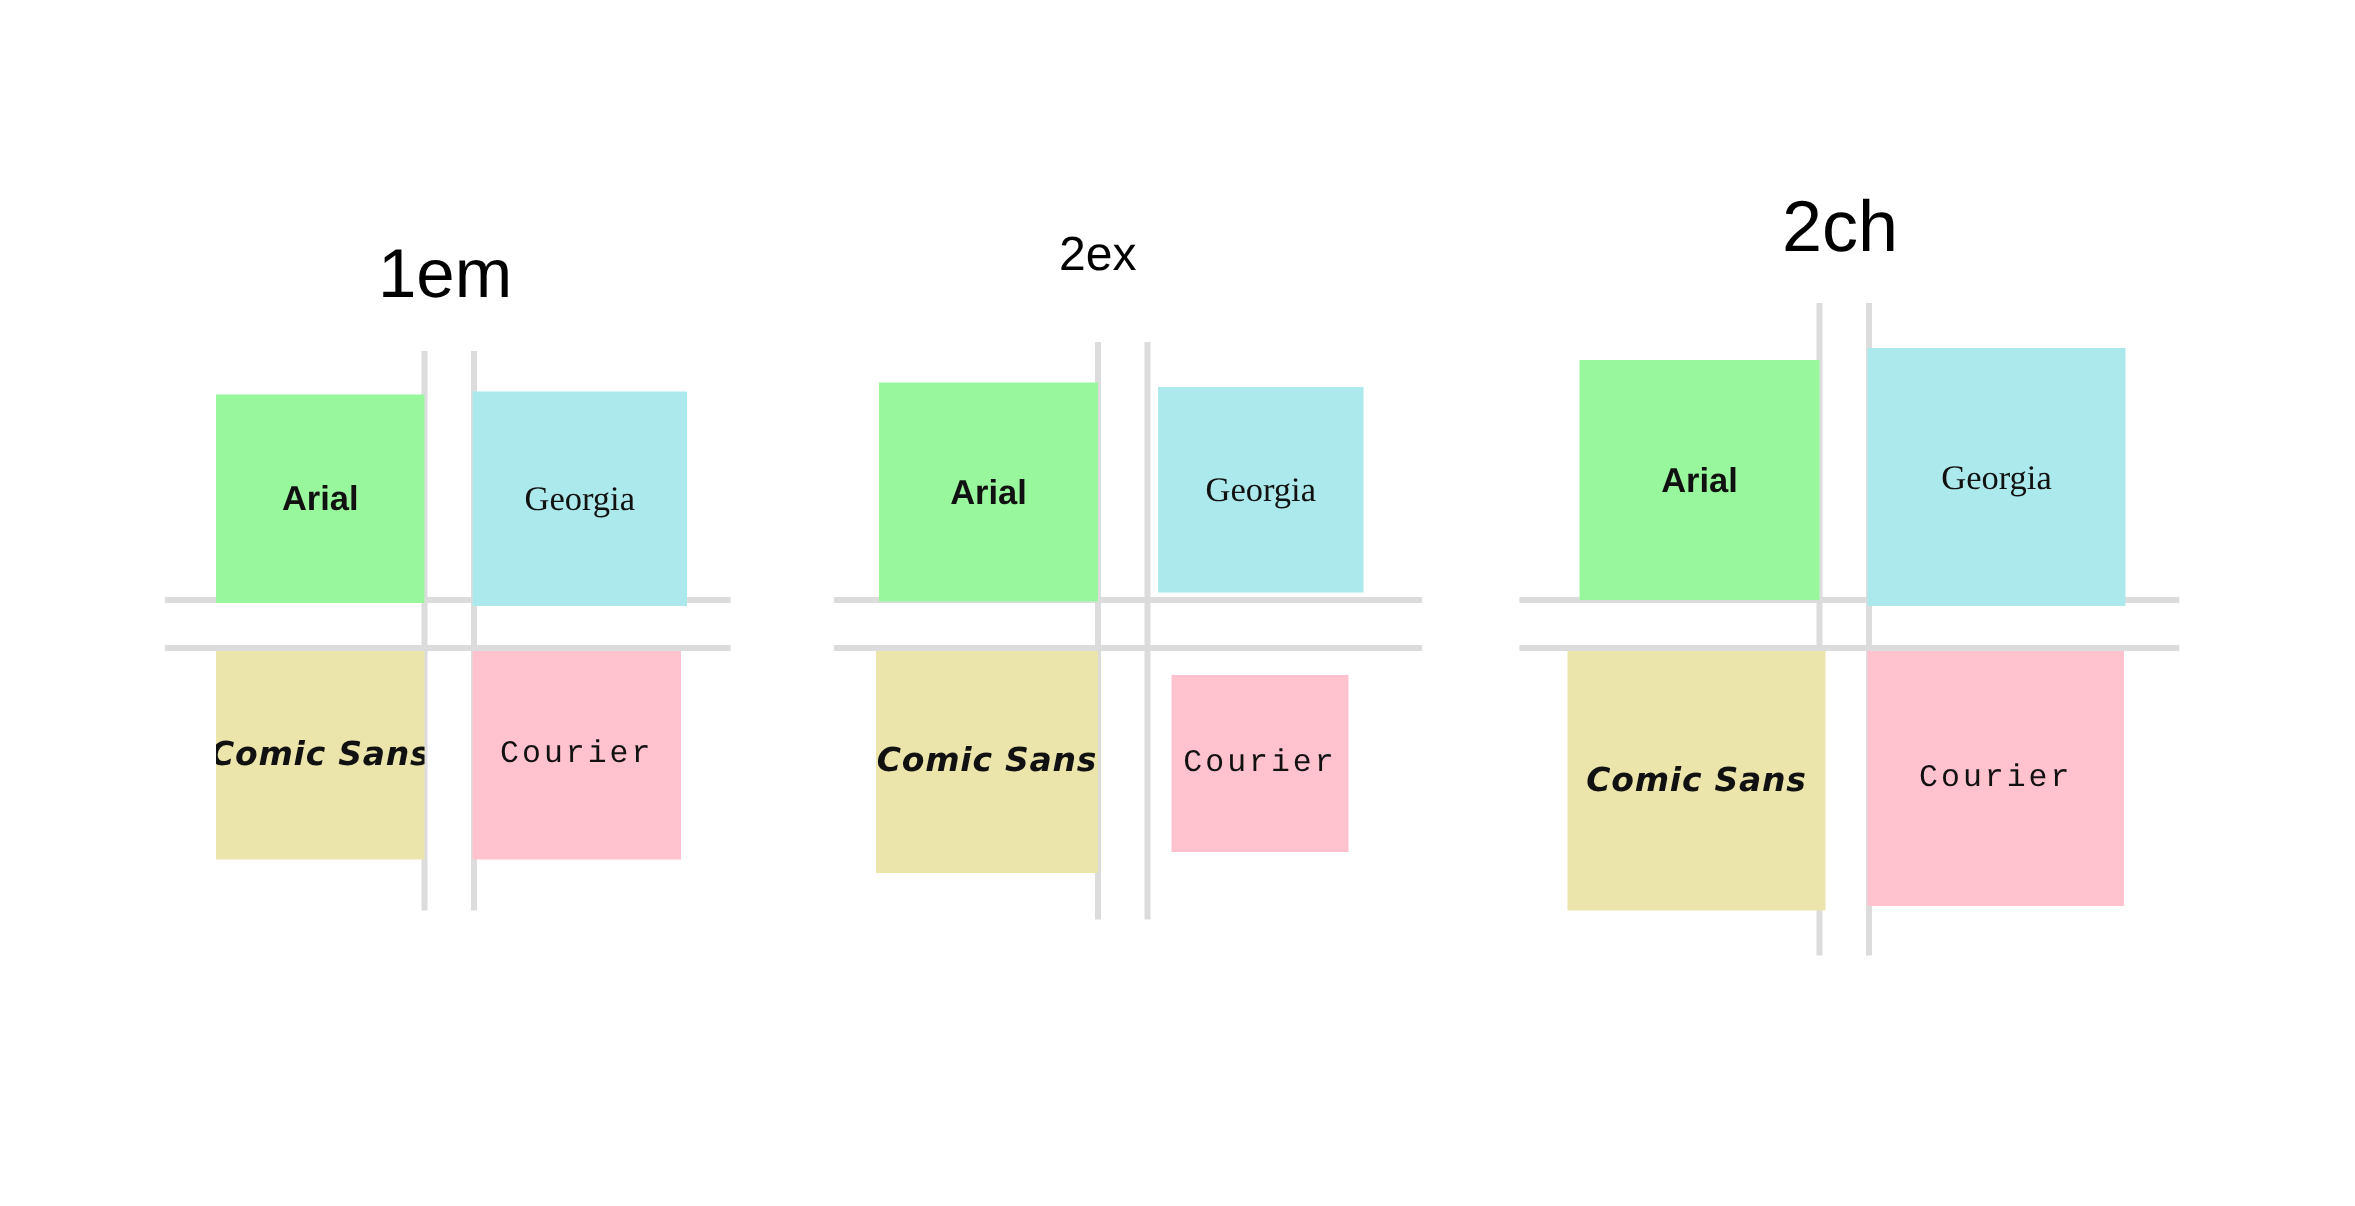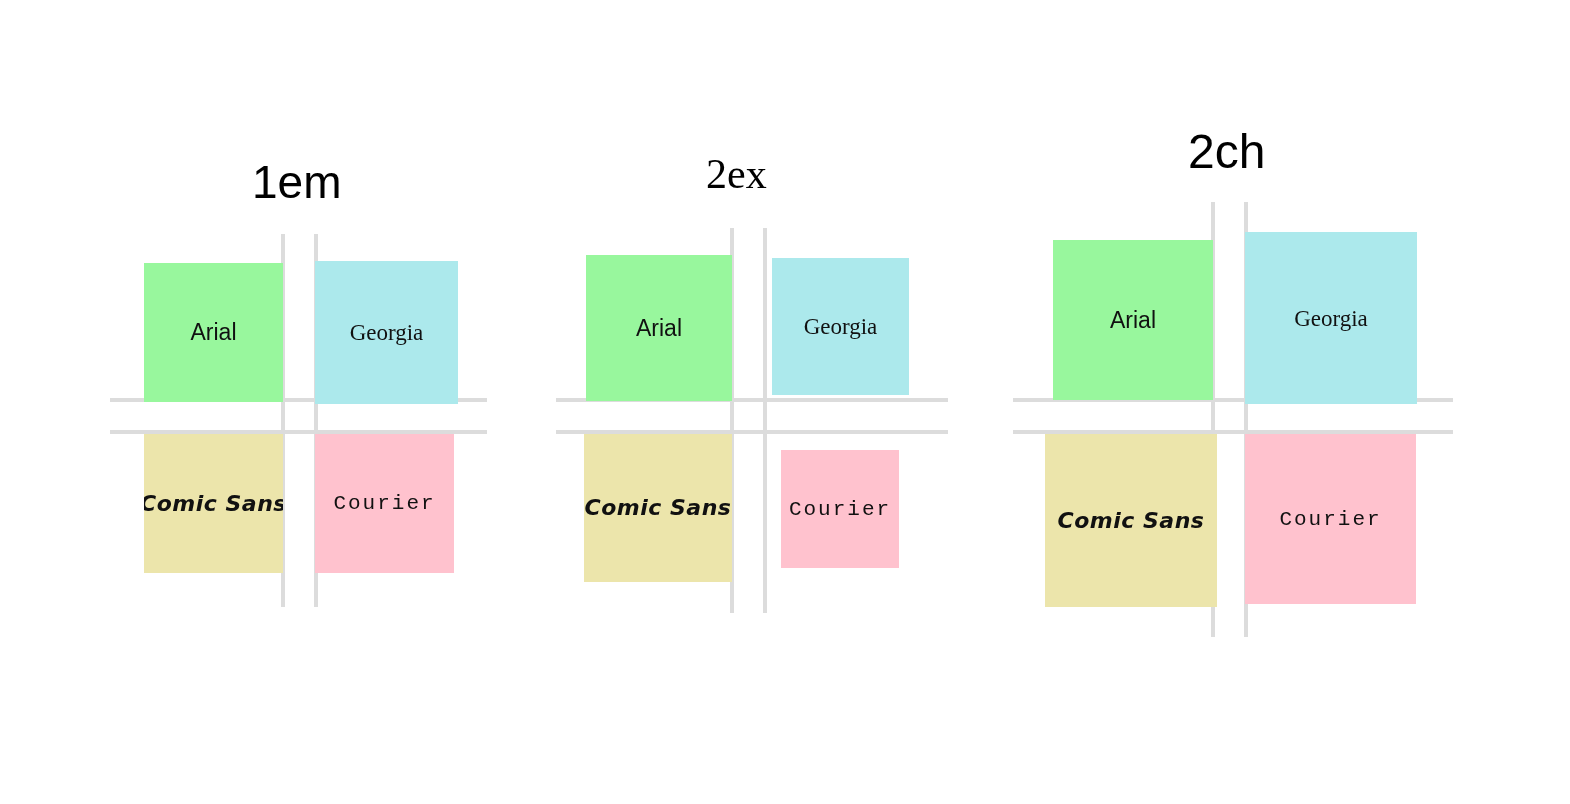--- a/index.html
+++ b/index.html
@@ -60,21 +60,21 @@
     justify-content: center;
     color: #111111;
     overflow: hidden;
   }
   .box .label {
     white-space: nowrap;
     line-height: 1;
     display: block;
   }
 
-  .f-arial   { font-family: "Liberation Sans", sans-serif; }
+  .f-arial   { font-family: "Liberation Sans", sans-serif; font-weight: bold; }
   .f-georgia { font-family: "Liberation Serif", serif; }
   .f-comic   { font-family: "DejaVu Sans", sans-serif; font-weight: 700; font-style: italic; letter-spacing: .5px; }
   .f-courier { font-family: "Liberation Mono", monospace; letter-spacing: 2px; }
 </style>
 </head>
 <body>
 
 <div id="stage">
 
   <div class="group" style="left:0; width:520px;">
@@ -98,21 +98,21 @@
       <span class="label f-comic" style="font-size:22px;">Comic Sans</span>
     </div>
 
     <div class="box" style="left:315px; top:434px; width:139px; height:139px; background:#ffc2ce;">
       <span class="label f-courier" style="font-size:21px;">Courier</span>
     </div>
   </div>
 
   <div class="group" style="left:0; width:990px;">
 
-    <div class="group-title" style="left:706px; top:153px; font-size:42px;font-family:Liberation Serif, serif;">2ex</div>
+    <div class="group-title" style="left:706px; top:153px; font-size:32px;">2ex</div>
 
     <div class="vline" style="left:730px; top:228px; height:385px;"></div>
     <div class="vline" style="left:763px; top:228px; height:385px;"></div>
     <div class="hline" style="left:556px; top:398px; width:392px;"></div>
     <div class="hline" style="left:556px; top:430px; width:392px;"></div>
 
     <div class="box" style="left:586px; top:255px; width:146px; height:146px; background:#98f79d;">
       <span class="label f-arial" style="font-size:23px;">Arial</span>
     </div>
 

